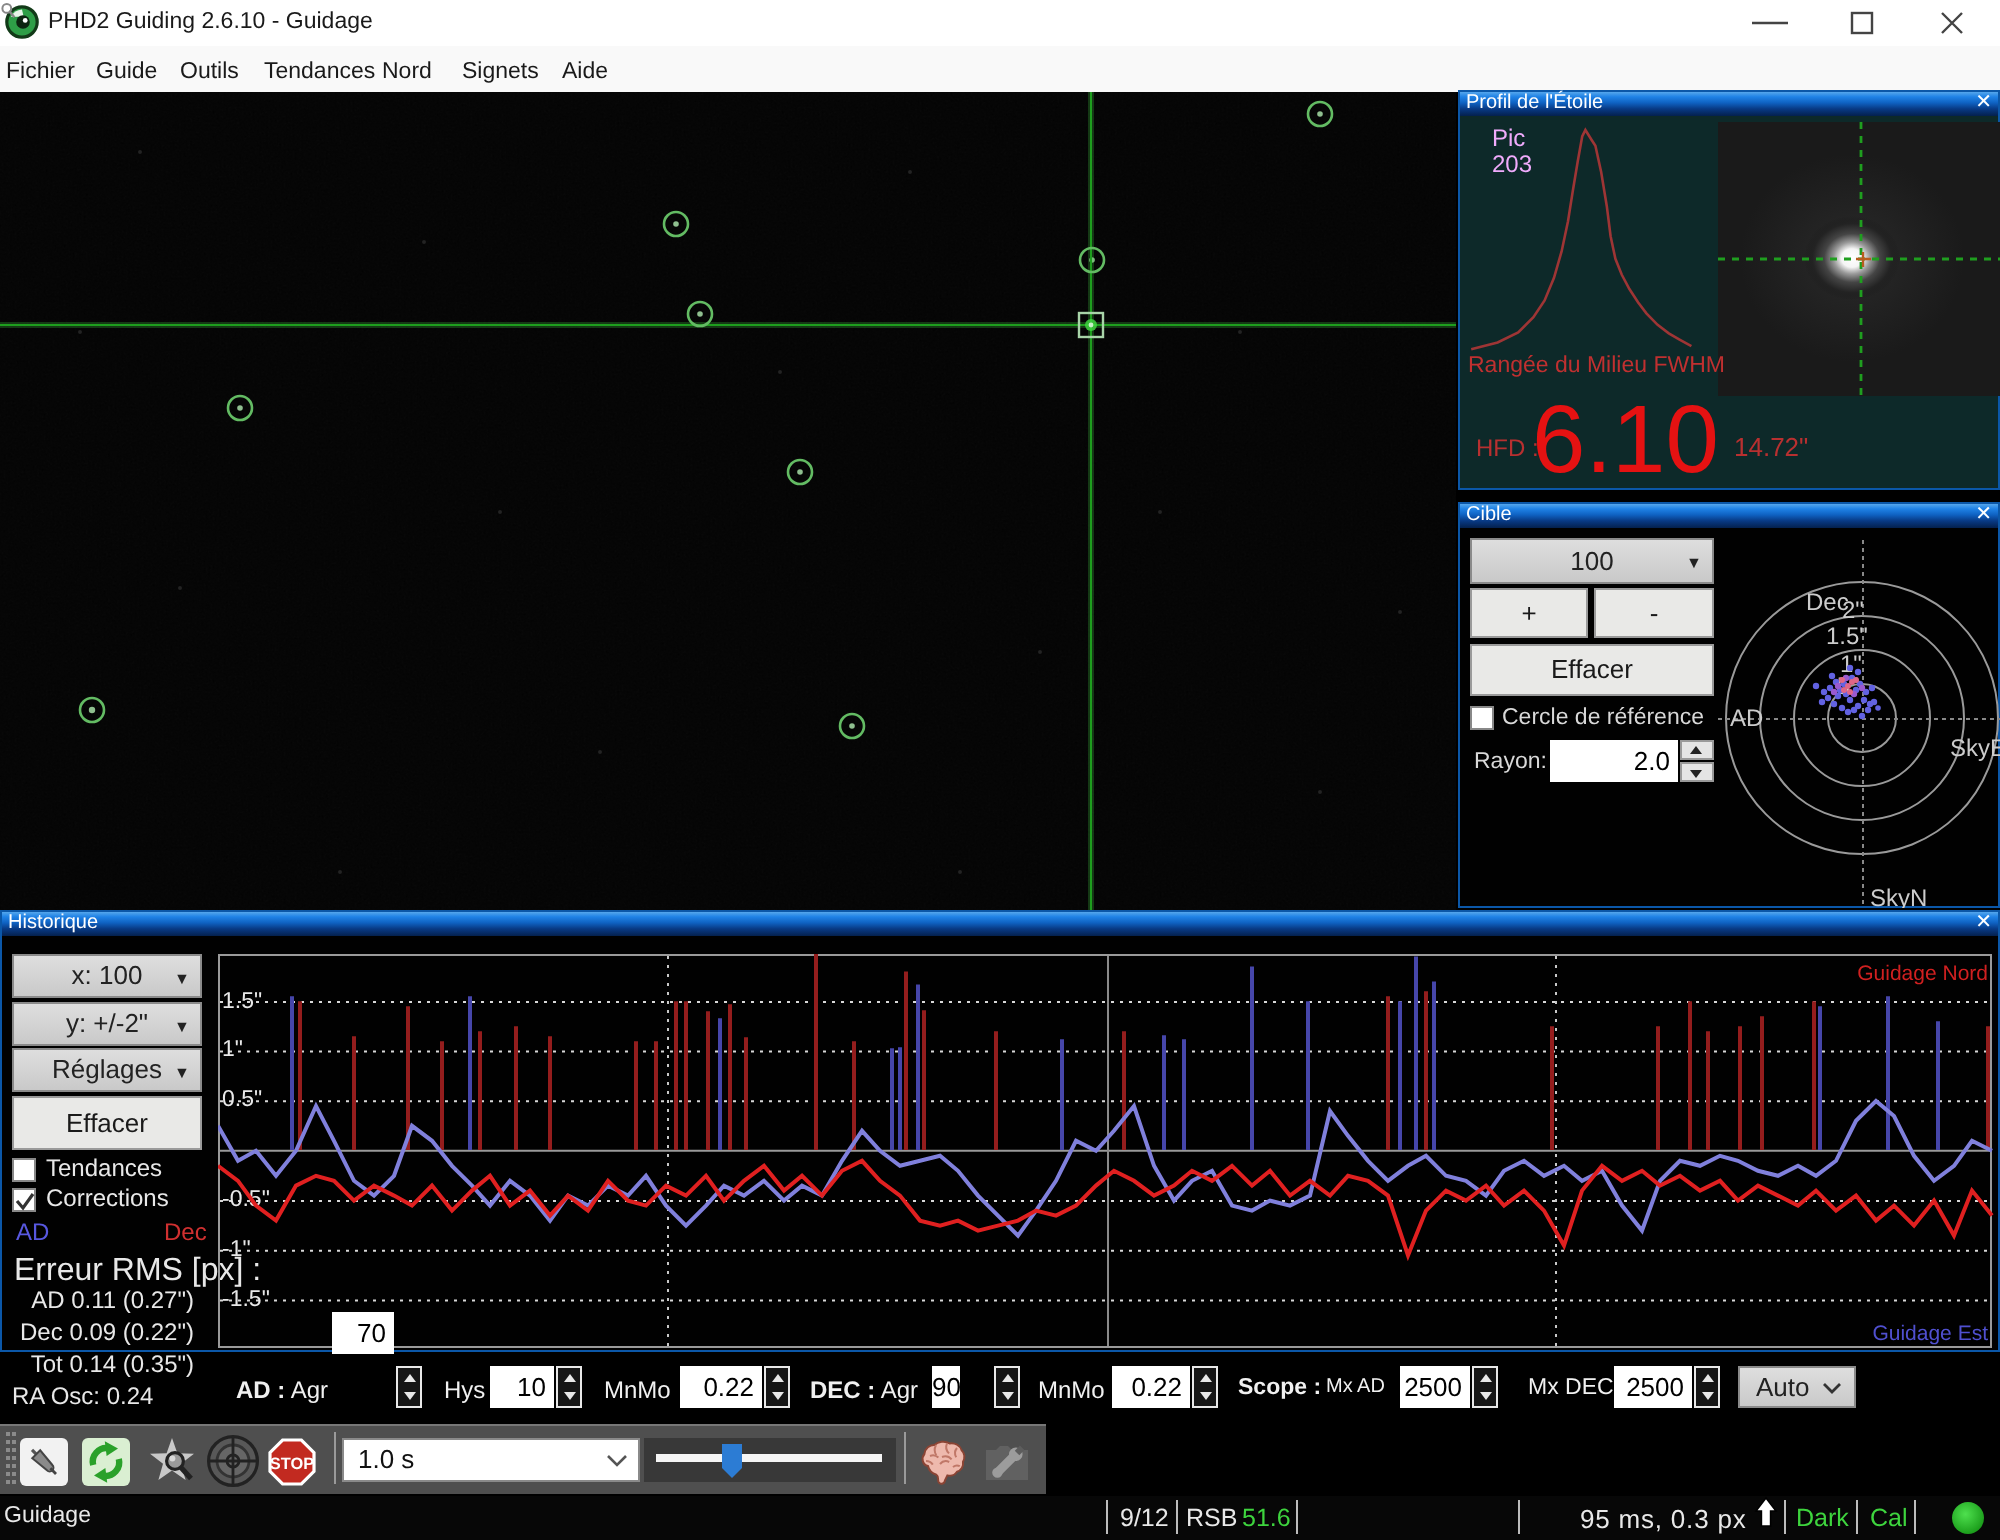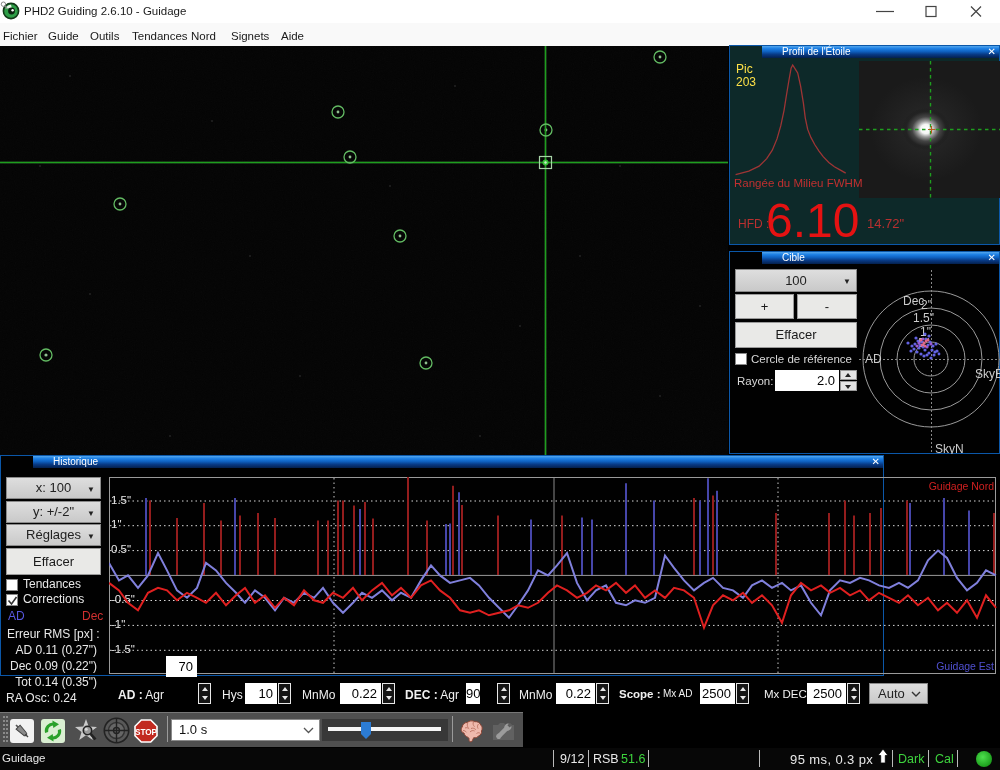--- a/index.html
+++ b/index.html
@@ -7,25 +7,25 @@
   font-family:"Liberation Sans", sans-serif; }
 .abs { position:absolute; }
 #titlebar { left:0; top:0; width:1000px; height:23px; background:#ffffff; }
 #title-text { left:24px; top:5px; font-size:11.5px; color:#1a1a1a; }
 #menubar { left:0; top:23px; width:1000px; height:23px; background:#f9f9f9; }
 .menu-item { top:30px; font-size:11.5px; color:#1a1a1a; }
 #starfield { left:0; top:46px; width:728px; height:410px; background:#020202; }
 .panel { background:#000; border:1px solid #0b57a8; }
 .ptitle { left:0; top:0; right:0; height:12px;
   background:linear-gradient(180deg,#55a6ec 0%,#1f82e6 20%,#0f62c2 45%,#083a85 70%,#04204d 100%);
-  color:#fff; font-size:10px; line-height:12px; padding-left:20px;margin-left:32px; }
+  color:#fff; font-size:10px; line-height:12px; padding-left:3px; }
 .pclose { position:absolute; right:3px; top:0; color:#fff; font-size:10px; line-height:12px; }
 #profil { left:729px; top:45px; width:271px; height:200px; background:#0d2929; }
 #cible { left:729px; top:251px; width:271px; height:203px; background:#010101; }
-#historique { left:0; top:455px; width:884px; height:221px; background:#010101; }
+#historique { left:0; top:455px; width:1000px; height:221px; background:#010101; }
 .gbtn { position:absolute; background:linear-gradient(#dedede,#c9c9c9); border:1px solid #8a8a8a;
   color:#222; font-size:13px; text-align:center; }
 .lbtn { position:absolute; background:#e9e9e7; border:1px solid #9a9a9a; color:#1a1a1a;
   font-size:13px; text-align:center; }
 .dropcaret { position:absolute; font-size:8px; color:#222; }
 .cb { position:absolute; width:12px; height:12px; background:#fff; border:1px solid #888; }
 .wtxt { position:absolute; color:#e8e8e8; font-size:12px; white-space:nowrap; }
 #controls { left:0; top:677px; width:1000px; height:32px; }
 .inp { position:absolute; background:#fff; color:#000; font-size:13px; height:21px;
   text-align:right; padding-right:4px; line-height:21px; }
@@ -116,21 +116,21 @@
 <circle cx="350" cy="111" r="6"></circle>
       <circle cx="120" cy="158" r="6"></circle>
       <circle cx="400" cy="190" r="6"></circle>
 <circle cx="46" cy="309" r="6"></circle>
       <circle cx="426" cy="317" r="6"></circle>
 </g>
 </svg>
 
 <div class="abs panel" id="profil">
 <div class="abs ptitle">Profil de l'Étoile<span class="pclose">✕</span></div>
-<div class="abs" style="left:6px;top:17px;color:#fde047;font-size:12px;line-height:13px">Pic<br>203</div>
+<div class="abs" style="left:16px;top:17px;color:#f0abfc;font-size:12px;line-height:13px">Pic<br>203</div>
 <svg class="abs" style="left:0;top:12px" width="129" height="135" viewBox="0 0 129 135">
 <polyline fill="none" stroke="#9e3535" stroke-width="1.3" points="5.6,116.6 18.8,113.2 29.1,108.2 36.7,100.6 42.3,92.2 47,80.9 50.8,67.7 54,52.6 56.4,37.5 58.9,22.5 61.1,10.2 62.7,7.0 65.9,12.1 67.7,14.9 70.6,28.1 73.4,45.1 75.3,60.1 77.7,71.4 80.9,79.4 84.7,86.5 89,93.1 93.2,98.7 98.8,104.4 104.4,108.7 110,111.9 115.7,115.1"></polyline>
 </svg>
 <div class="abs" style="left:4px;top:131px;color:#c03030;font-size:11.5px;white-space:nowrap;z-index:3">Rangée du Milieu FWHM</div>
 <svg class="abs" style="left:129px;top:15px" width="141" height="137" viewBox="0 0 141 137">
 <defs>
 <radialGradient id="starglow" cx="50%" cy="50%" r="50%">
 <stop offset="0%" stop-color="#ffffff"></stop>
 <stop offset="22%" stop-color="#f5f5f5"></stop>
 <stop offset="38%" stop-color="#9a9a9a"></stop>
@@ -251,21 +251,21 @@
 <div class="lbtn" style="left:5px;top:92px;width:95px;height:27px;line-height:25px">Effacer</div>
 <div class="cb" style="left:5px;top:123px"></div>
 <div class="wtxt" style="left:22px;top:121px">Tendances</div>
 <div class="cb" style="left:5px;top:138px"></div>
 <svg class="abs" style="left:5px;top:138px" width="14" height="14" viewBox="0 0 14 14">
       <path d="M2.5 6.5l3 3.5 5-7" fill="none" stroke="#333" stroke-width="1.6"></path>
     </svg>
 <div class="wtxt" style="left:22px;top:136px">Corrections</div>
 <div class="wtxt" style="left:7px;top:153px;color:#5858e0">AD</div>
 <div class="wtxt" style="left:81px;top:153px;color:#d03030">Dec</div>
-<div class="wtxt" style="left:6px;top:171px;font-size:12px">Erreur RMS [px] :</div>
+<div class="wtxt" style="left:6px;top:171px;font-size:16px">Erreur RMS [px] :</div>
 <div class="wtxt" style="left:0;top:187px;width:96px;text-align:right;font-size:12px">AD 0.11 (0.27")</div>
 <div class="wtxt" style="left:0;top:203px;width:96px;text-align:right;font-size:12px">Dec 0.09 (0.22")</div>
 <div class="wtxt" style="left:0;top:219px;width:96px;text-align:right;font-size:12px">Tot 0.14 (0.35")</div>
 <svg class="abs" style="left:108px;top:21px" width="888" height="197" viewBox="108 476 888 197">
 <rect x="108.5" y="476.5" width="886" height="196" fill="none" stroke="#9a9a9a"></rect>
 <g stroke="#d8d8d8" stroke-width="1" stroke-dasharray="1.5,3">
 <path d="M109 500H994"></path>
         <path d="M109 524.7H994"></path>
         <path d="M109 549.6H994"></path>
 <path d="M109 599.5H994"></path>

